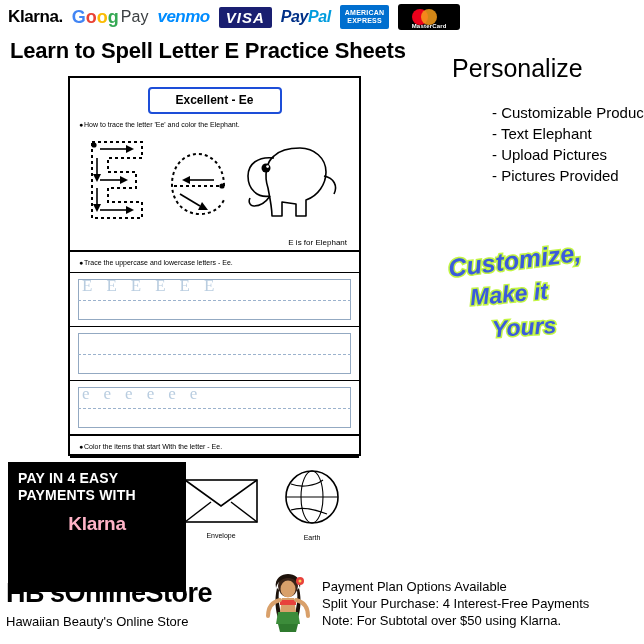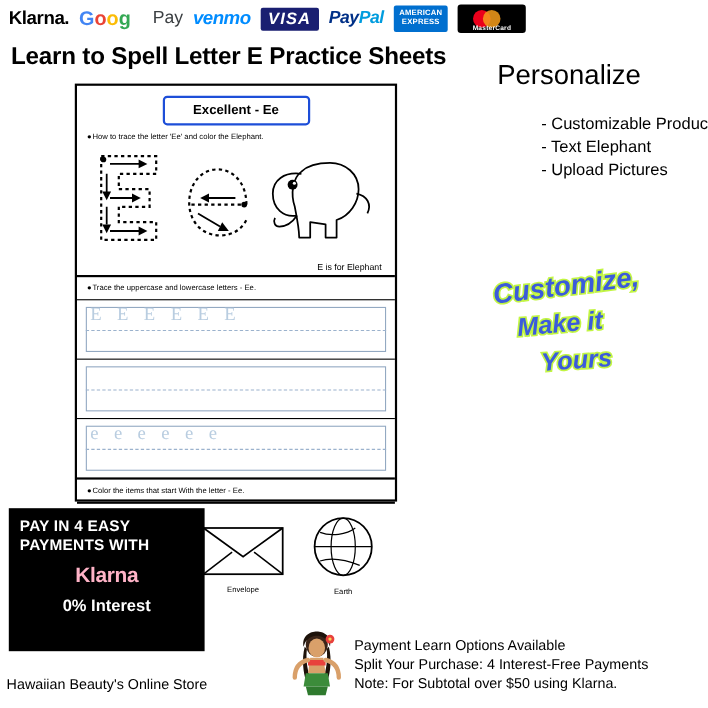--- a/index.html
+++ b/index.html
@@ -29,21 +29,21 @@
   }
   .klarna-word {
     font-size: 17px;
     font-weight: bold;
     color: #000000;
     letter-spacing: -0.4px;
   }
   .gpay {
     display: flex;
     align-items: center;
-    gap: 20px;
+    gap: 2px;
   }
   .gpay-g {
     font-size: 18px;
     font-weight: bold;
     line-height: 1;
   }
   .gpay-g .g1 { color: #4285F4; }
   .gpay-g .g2 { color: #EA4335; }
   .gpay-g .g3 { color: #FBBC05; }
   .gpay-g .g4 { color: #34A853; }
@@ -496,52 +496,53 @@
       </div>
 
     </div>
   </div>
 
   <div class="personalize-head">Personalize</div>
   <ul class="personalize-list">
     <li>- Customizable Product</li>
     <li>- Text Elephant</li>
     <li>- Upload Pictures</li>
+    <li>- Pictures Provided</li>
   </ul>
 
   <div class="badge">
     <div class="badge-l1">Customize,</div>
     <div class="badge-l2">Make it</div>
     <div class="badge-l3">Yours</div>
   </div>
 
   <div class="klarna-box">
     <div class="kb-line1">PAY IN 4 EASY</div>
     <div class="kb-line1">PAYMENTS WITH</div>
     <div class="kb-brand">Klarna</div>
-    <div class="kb-interest">0% Interest</div>
   </div>
 
+  <div class="store-logo">HB'sOnlineStore</div>
   <div class="store-sub">Hawaiian Beauty's Online Store</div>
 
   <svg class="hula" viewBox="0 0 60 62">
     <ellipse cx="30" cy="14" rx="10" ry="11" fill="#3a2418"></ellipse>
     <ellipse cx="30" cy="17" rx="7.5" ry="8.5" fill="#d9a06a"></ellipse>
     <path d="M18 16 C16 6 24 2 30 2 C36 2 44 6 42 16 C40 8 34 6 30 6 C26 6 20 8 18 16 Z" fill="#1d120a"></path>
     <path d="M19 16 C16 28 18 40 20 46 L24 44 C21 36 20 26 21 18 Z" fill="#1d120a"></path>
     <path d="M41 16 C44 28 42 40 40 46 L36 44 C39 36 40 26 39 18 Z" fill="#1d120a"></path>
     <circle cx="42" cy="9" r="4" fill="#e8413c"></circle>
     <circle cx="42" cy="9" r="1.5" fill="#f7d354"></circle>
     <path d="M24 26 L36 26 L38 40 L22 40 Z" fill="#d9a06a"></path>
     <path d="M22 28 L38 28 L38 33 L22 33 Z" fill="#e8413c"></path>
     <path d="M20 40 L40 40 L42 52 L18 52 Z" fill="#3c8c3a"></path>
     <path d="M20 52 L40 52 L38 60 L22 60 Z" fill="#2f7a2e"></path>
     <path d="M22 28 C14 30 10 36 10 44" fill="none" stroke="#d9a06a" stroke-width="4" stroke-linecap="round"></path>
     <path d="M38 28 C46 30 50 36 50 44" fill="none" stroke="#d9a06a" stroke-width="4" stroke-linecap="round"></path>
   </svg>
 
   <div class="footer-note">
-    <div>Payment Learn Options Available</div>
+    <div>Payment Plan Options Available</div>
     <div>Split Your Purchase: 4 Interest-Free Payments</div>
     <div>Note: For Subtotal over $50 using Klarna.</div>
   </div>
 
 </div>
 
 </body></html>

